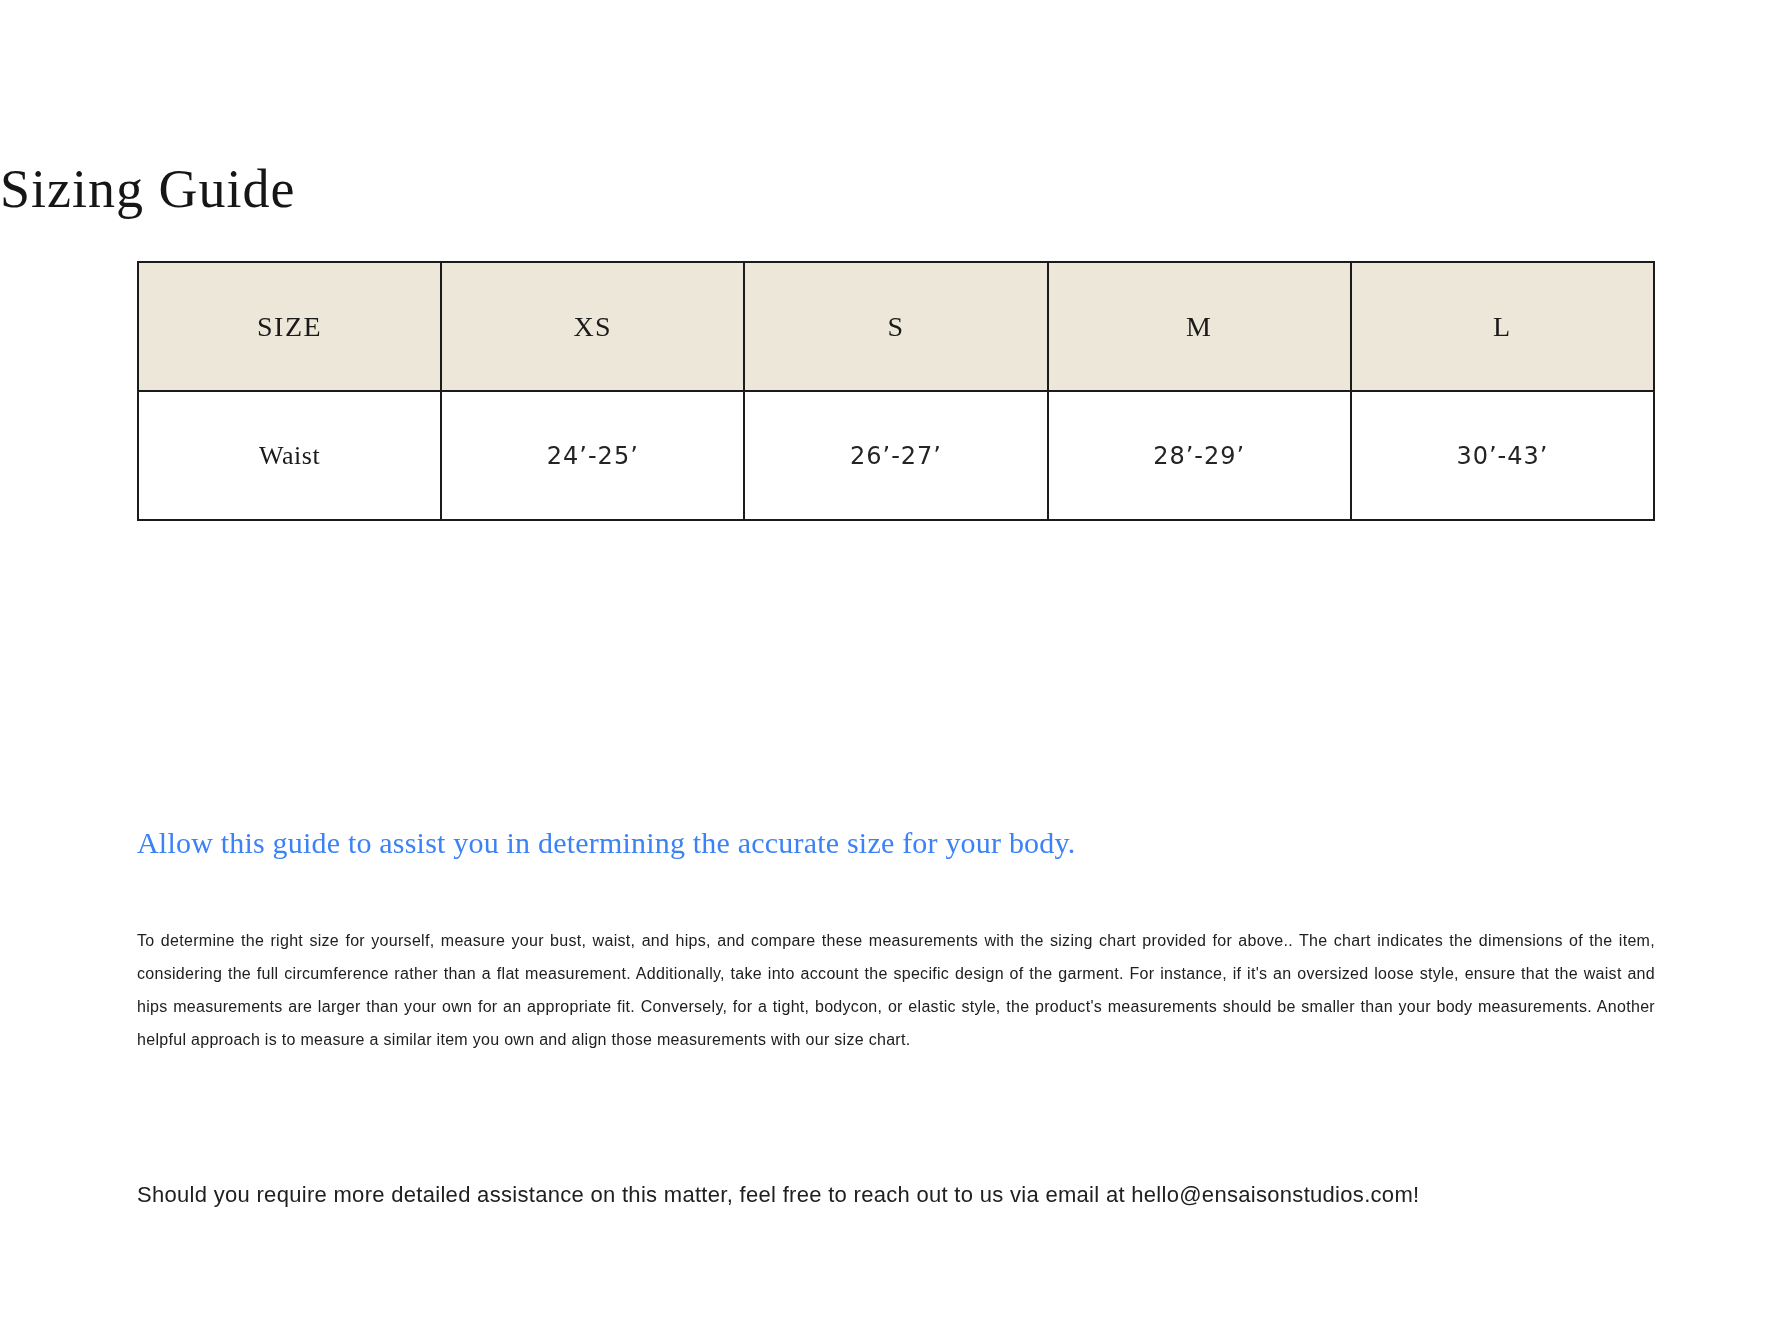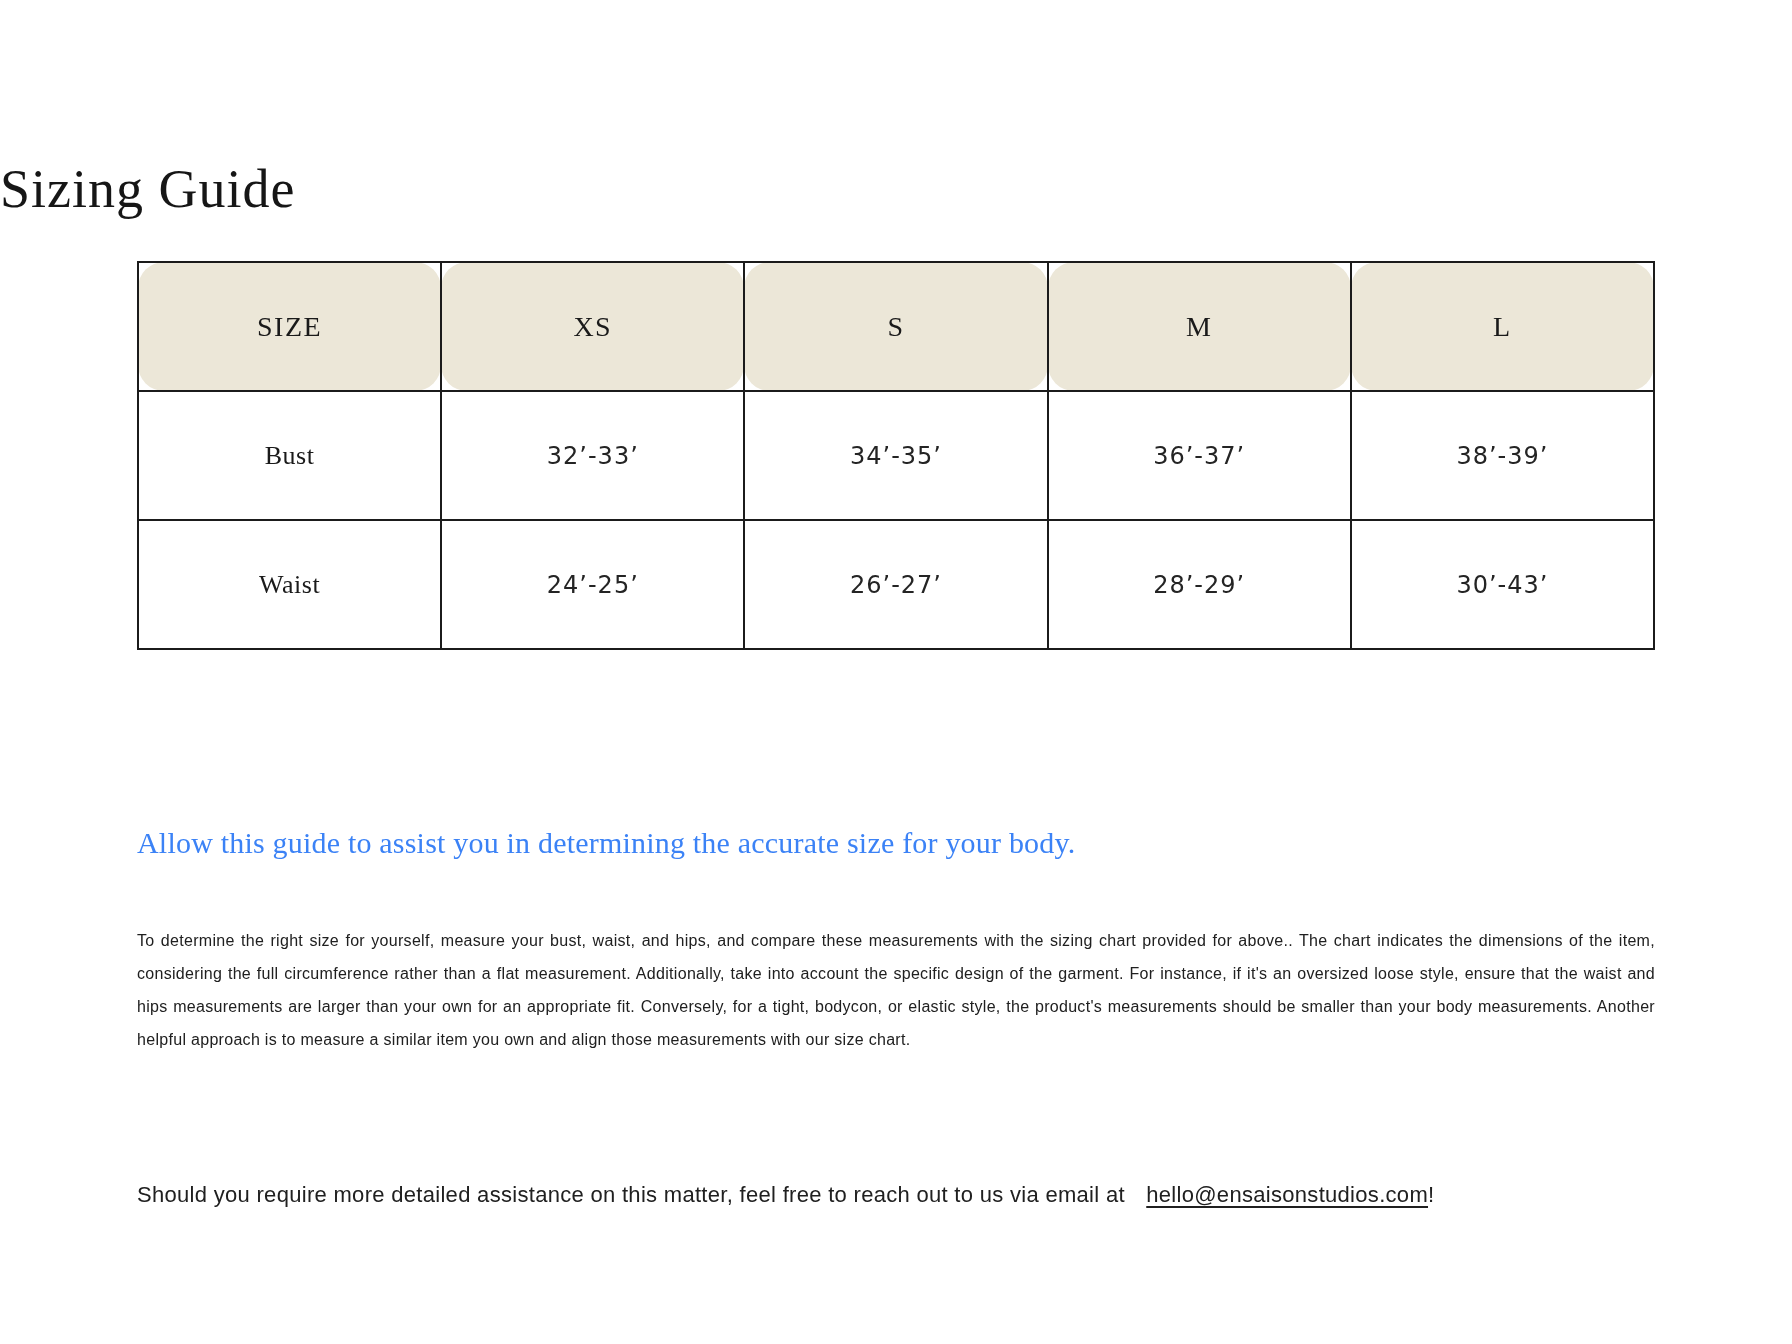--- a/index.html
+++ b/index.html
@@ -45,21 +45,20 @@
     vertical-align:middle;
     padding:0;
   }
   .sizing-table th{
     background:var(--header-bg);
     font-family:"Liberation Serif", serif;
     font-weight:400;
     font-size:28px;
     letter-spacing:1.5px;
     color:#1a1a1a;
-    border-radius:26px;
   }
   .row-label{
     font-family:"Liberation Serif", serif;
     font-weight:400;
     font-size:26px;
     letter-spacing:0.5px;
     color:#1a1a1a;
   }
   .cell-value{
     font-family:"DejaVu Sans", sans-serif;
@@ -95,51 +94,42 @@
     position:absolute;
     top:1160px;
     left:137px;
     width:1518px;
     font-family:"Liberation Sans", sans-serif;
     font-size:22px;
     letter-spacing:0.3px;
     color:#202020;
   }
   .email-link{
-    text-decoration:underline;
     text-underline-offset:4px;
     color:#202020;
     cursor:pointer;
-    margin-left:15px;
   }
 </style>
 </head>
 <body style="background: rgb(255, 255, 255);">
 
 <h1 class="page-title">Sizing Guide</h1>
 
 <table class="sizing-table">
   <thead>
     <tr>
       <th>SIZE</th>
       <th>XS</th>
       <th>S</th>
       <th>M</th>
       <th>L</th>
     </tr>
   </thead>
   <tbody>
     <tr>
-      <td class="row-label">Bust</td>
-      <td class="cell-value">32’-33’</td>
-      <td class="cell-value">34’-35’</td>
-      <td class="cell-value">36’-37’</td>
-      <td class="cell-value">38’-39’</td>
-    </tr>
-    <tr>
       <td class="row-label">Waist</td>
       <td class="cell-value">24’-25’</td>
       <td class="cell-value">26’-27’</td>
       <td class="cell-value">28’-29’</td>
       <td class="cell-value">30’-43’</td>
     </tr>
   </tbody>
 </table>
 
 <div class="subheading">Allow this guide to assist you in determining the accurate size for your body.</div>

